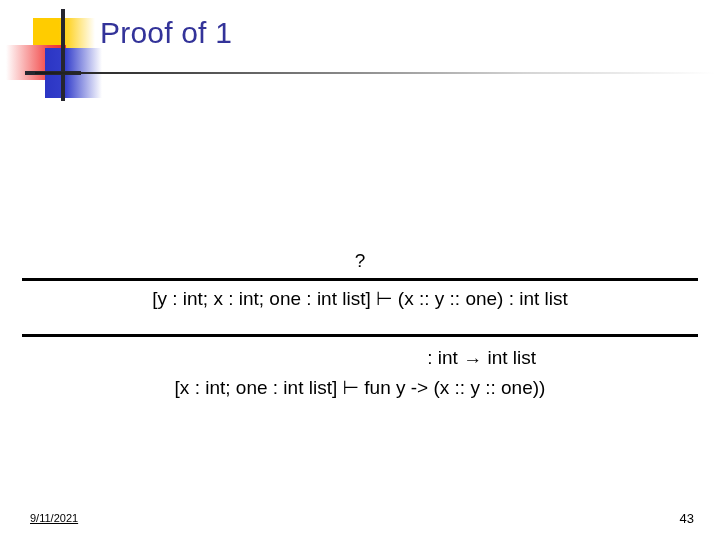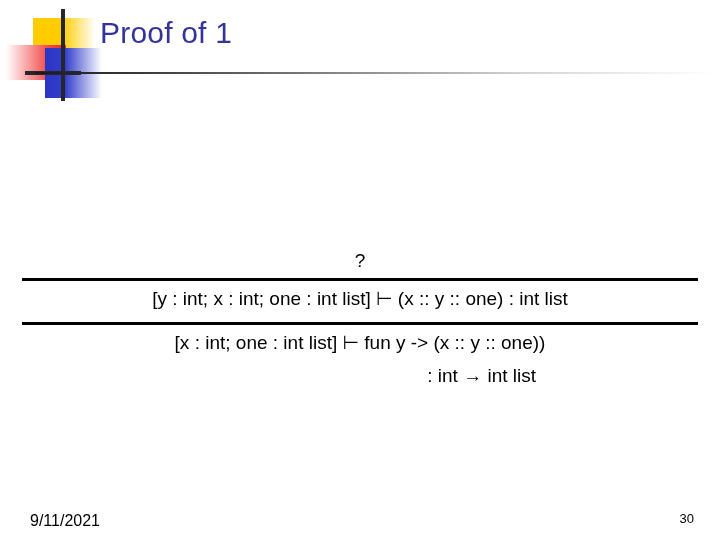--- a/index.html
+++ b/index.html
@@ -104,37 +104,38 @@
   }
   .proof-rule {
     height: 3px;
     background: #000000;
     width: 100%;
   }
   #proof-premise-placeholder { text-align: center; }
   #proof-rule-upper { margin-top: 2px; }
   #proof-conclusion-upper {
     text-align: center;
-    padding: 3px 0 8px 0;
+    padding: 3px 0 20px 0;
   }
   #proof-rule-lower { margin-bottom: 3px; }
   #proof-conclusion-lower { text-align: center; }
   #proof-type-annotation {
     text-align: right;
     padding-right: 162px;
     padding-top: 3px;
   }
 
   
   #slide-footer-date {
     position: absolute;
     left: 30px;
     top: 512px;
-    font-size: 16px;
+    font-size: 11px;
     color: #000000;
+    text-decoration: underline;
   }
   #slide-footer-number {
     position: absolute;
     right: 26px;
     top: 511px;
     font-size: 13px;
     color: #000000;
   }
 </style>
 </head>
@@ -154,19 +155,19 @@
 
 <div id="proof-body">
   <div class="proof-line" id="proof-premise-placeholder">?</div>
 
   <div class="proof-rule" id="proof-rule-upper"></div>
 
   <div class="proof-line" id="proof-conclusion-upper">[y : int; x : int; one : int list] ⊢ (x :: y :: one) : int list</div>
 
   <div class="proof-rule" id="proof-rule-lower"></div>
 
+  <div class="proof-line" id="proof-type-annotation">: int → int list</div>
+
   <div class="proof-line" id="proof-conclusion-lower">[x : int; one : int list] ⊢ fun y -&gt; (x :: y :: one))</div>
-
-  <div class="proof-line" id="proof-type-annotation">: int → int list</div>
 </div>
 
 <div id="slide-footer-date">9/11/2021</div>
-<div id="slide-footer-number">30</div>
+<div id="slide-footer-number">43</div>
 
 </body></html>

